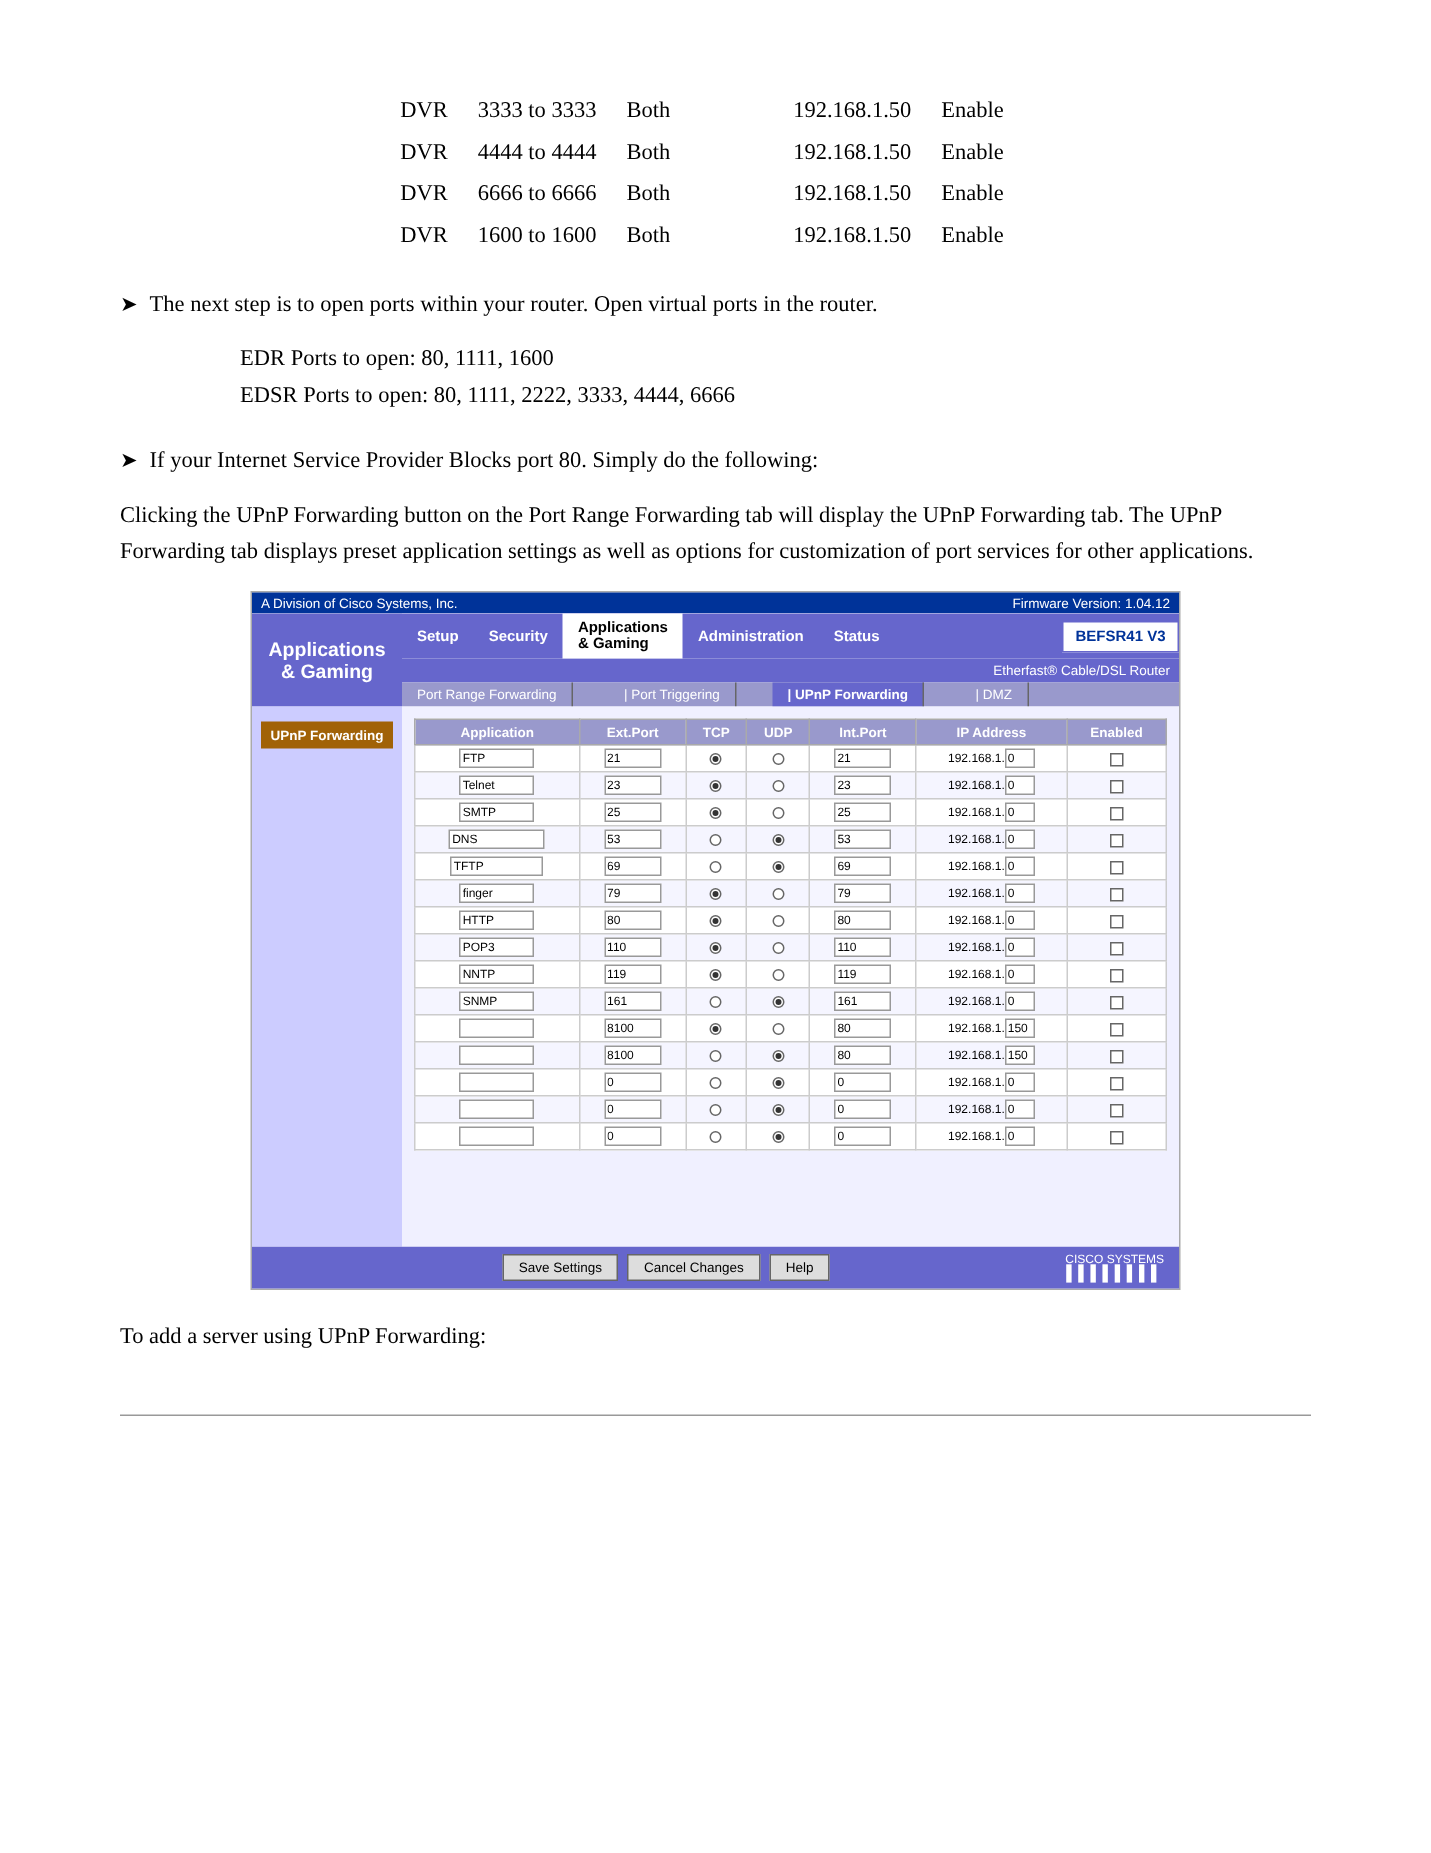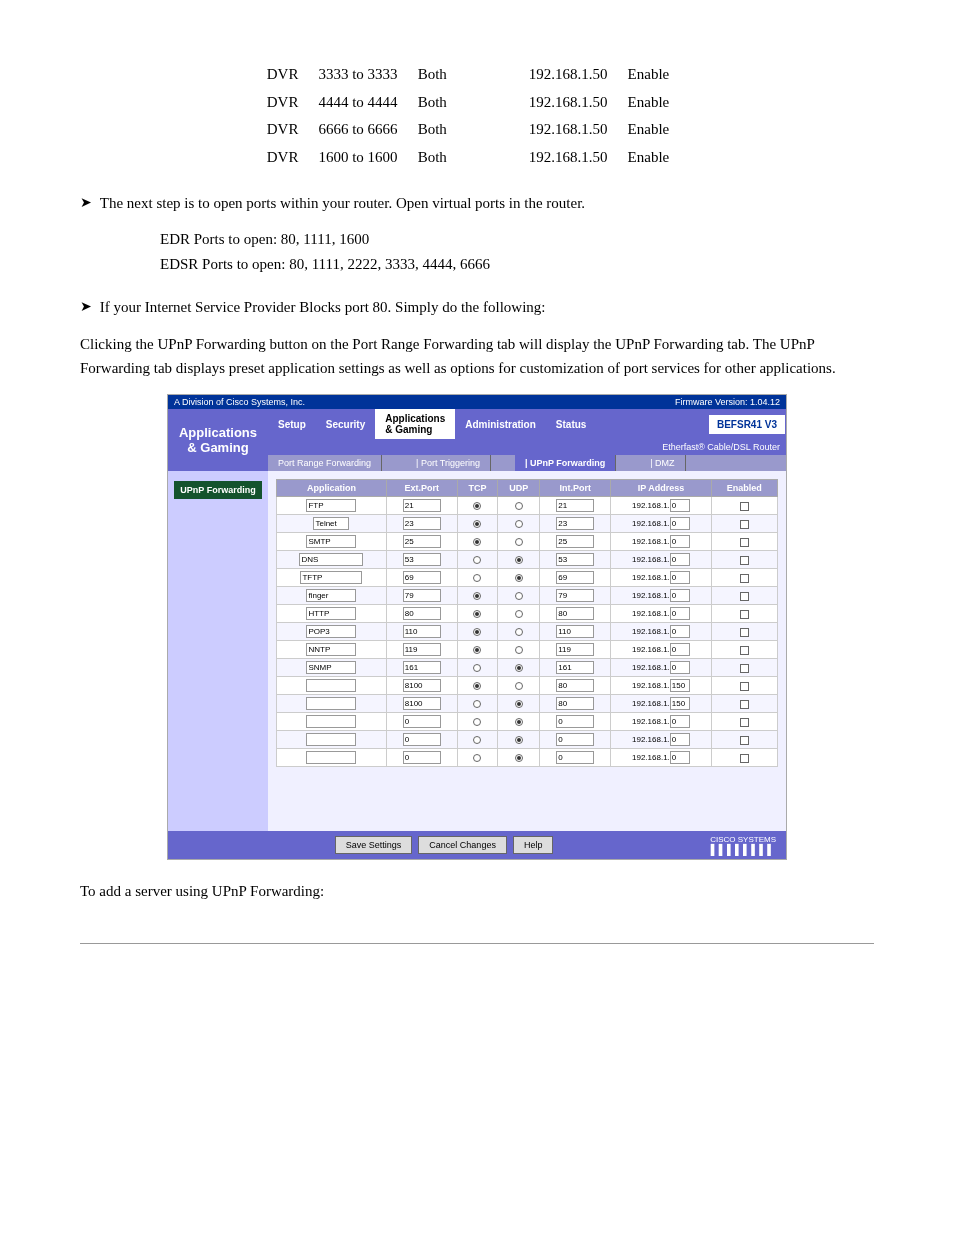--- a/index.html
+++ b/index.html
@@ -143,21 +143,21 @@
       display: flex;
       background: #eeeeff;
       min-height: 360px;
     }
     .rs-sidebar {
       width: 100px;
       background: #ccccff;
       padding: 6px 0;
     }
     .rs-sidebar-item {
-      background: #14532d;
+      background: #a16207;
       color: #fff;
       font-size: 9px;
       font-weight: bold;
       padding: 4px 6px;
       margin: 4px 6px;
       text-align: center;
     }
     .rs-main-content {
       flex: 1;
       padding: 8px;
@@ -399,21 +399,21 @@
     </td>
     <td>
       <span style="font-size:8px">192.168.1.</span><input class="input-sm" value="0" style="width: 20px;">
     </td>
     <td>
       <span class="checkbox-sq"></span>
     </td>
   </tr>
             <tr>
     <td>
-      <input class="input-sm" value="Telnet" style="width: 36px;">
+      <input class="input-sm" value="Telnet" style="width: 50px;">
     </td>
     <td>
       <input class="input-sm" value="23" style="">
     </td>
     <td>
       <span class="radio-dot filled"></span>
     </td>
     <td>
       <span class="radio-dot "></span>
     </td>

